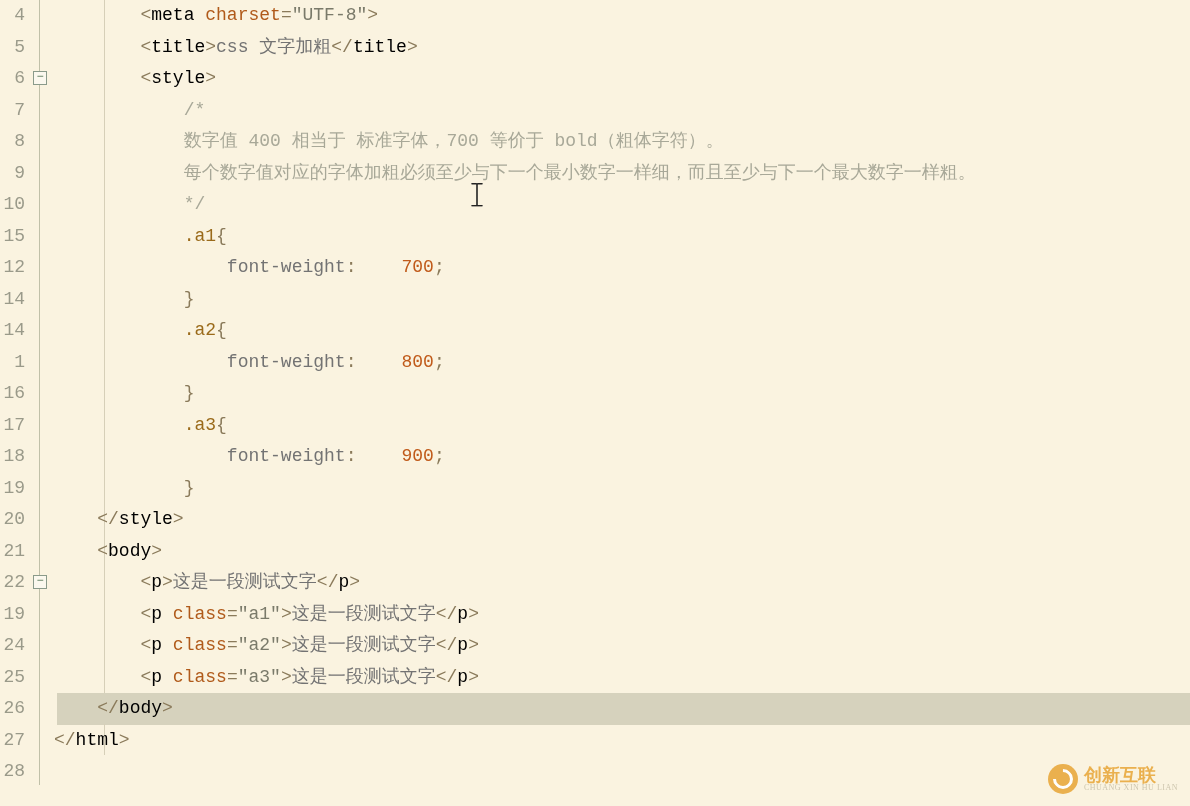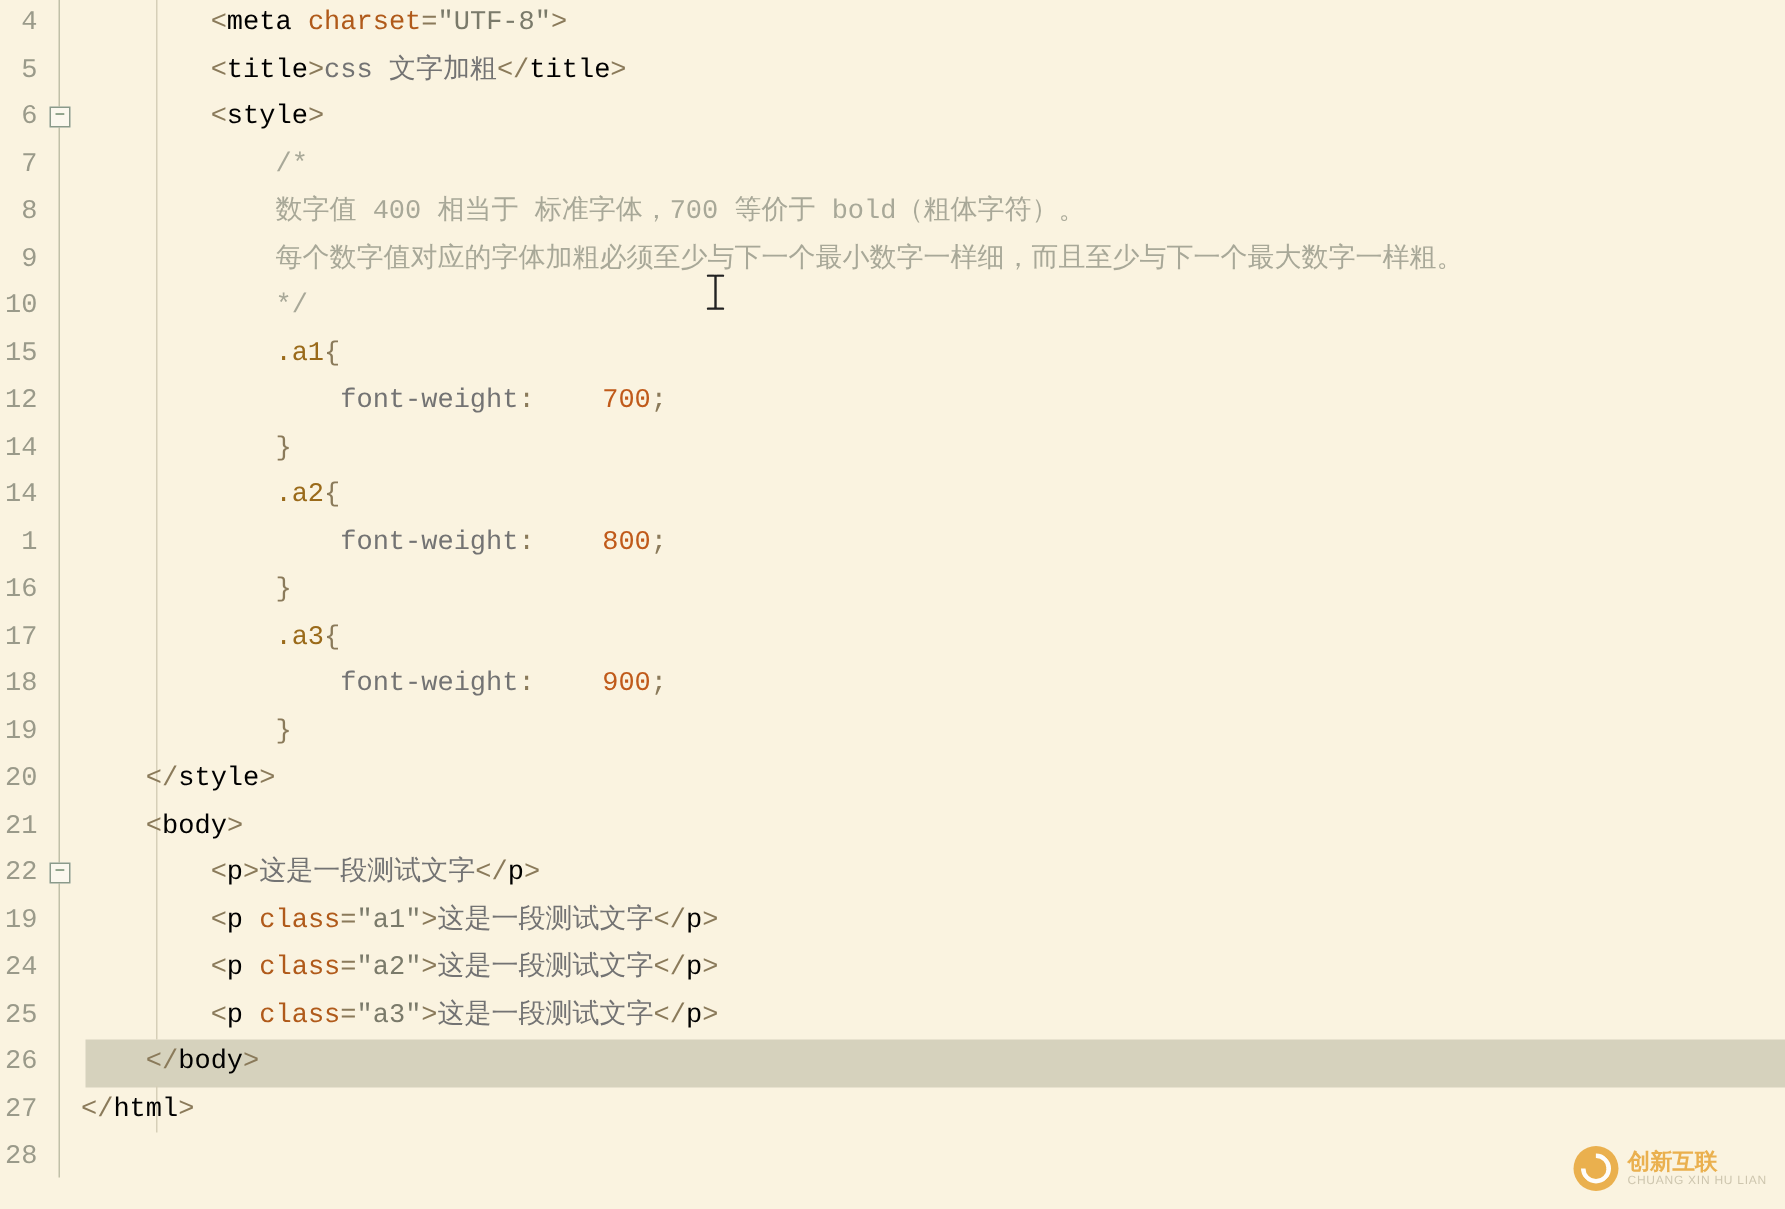--- a/index.html
+++ b/index.html
@@ -116,22 +116,22 @@
   .logo-icon::after {
     content: "";
     width: 14px;
     height: 14px;
     border: 3px solid #fff;
     border-left-color: transparent;
     border-radius: 50%;
     transform: rotate(45deg);
   }
   .logo-text { display: flex; flex-direction: column; line-height: 1; }
-  .logo-cn { color: #e8a73a; font-size: 15px; font-weight: bold; font-family: Liberation Serif, serif; }
-  .logo-en { color: #c8c0a8; font-size: 8px; letter-spacing: 0.5px; font-family: Liberation Sans, sans-serif; }
+  .logo-cn { color: #e8a73a; font-size: 18px; font-weight: bold; font-family: Liberation Serif, serif; }
+  .logo-en { color: #c8c0a8; font-size: 8px; letter-spacing: 0.5px; font-family: Liberation Serif, serif; }
 </style>
 </head>
 <body>
 
 <div class="hl-full" style="top:693px;"></div>
 
 <div class="editor">
 
   <div class="gutter">
     <div class="lnum">4</div>

